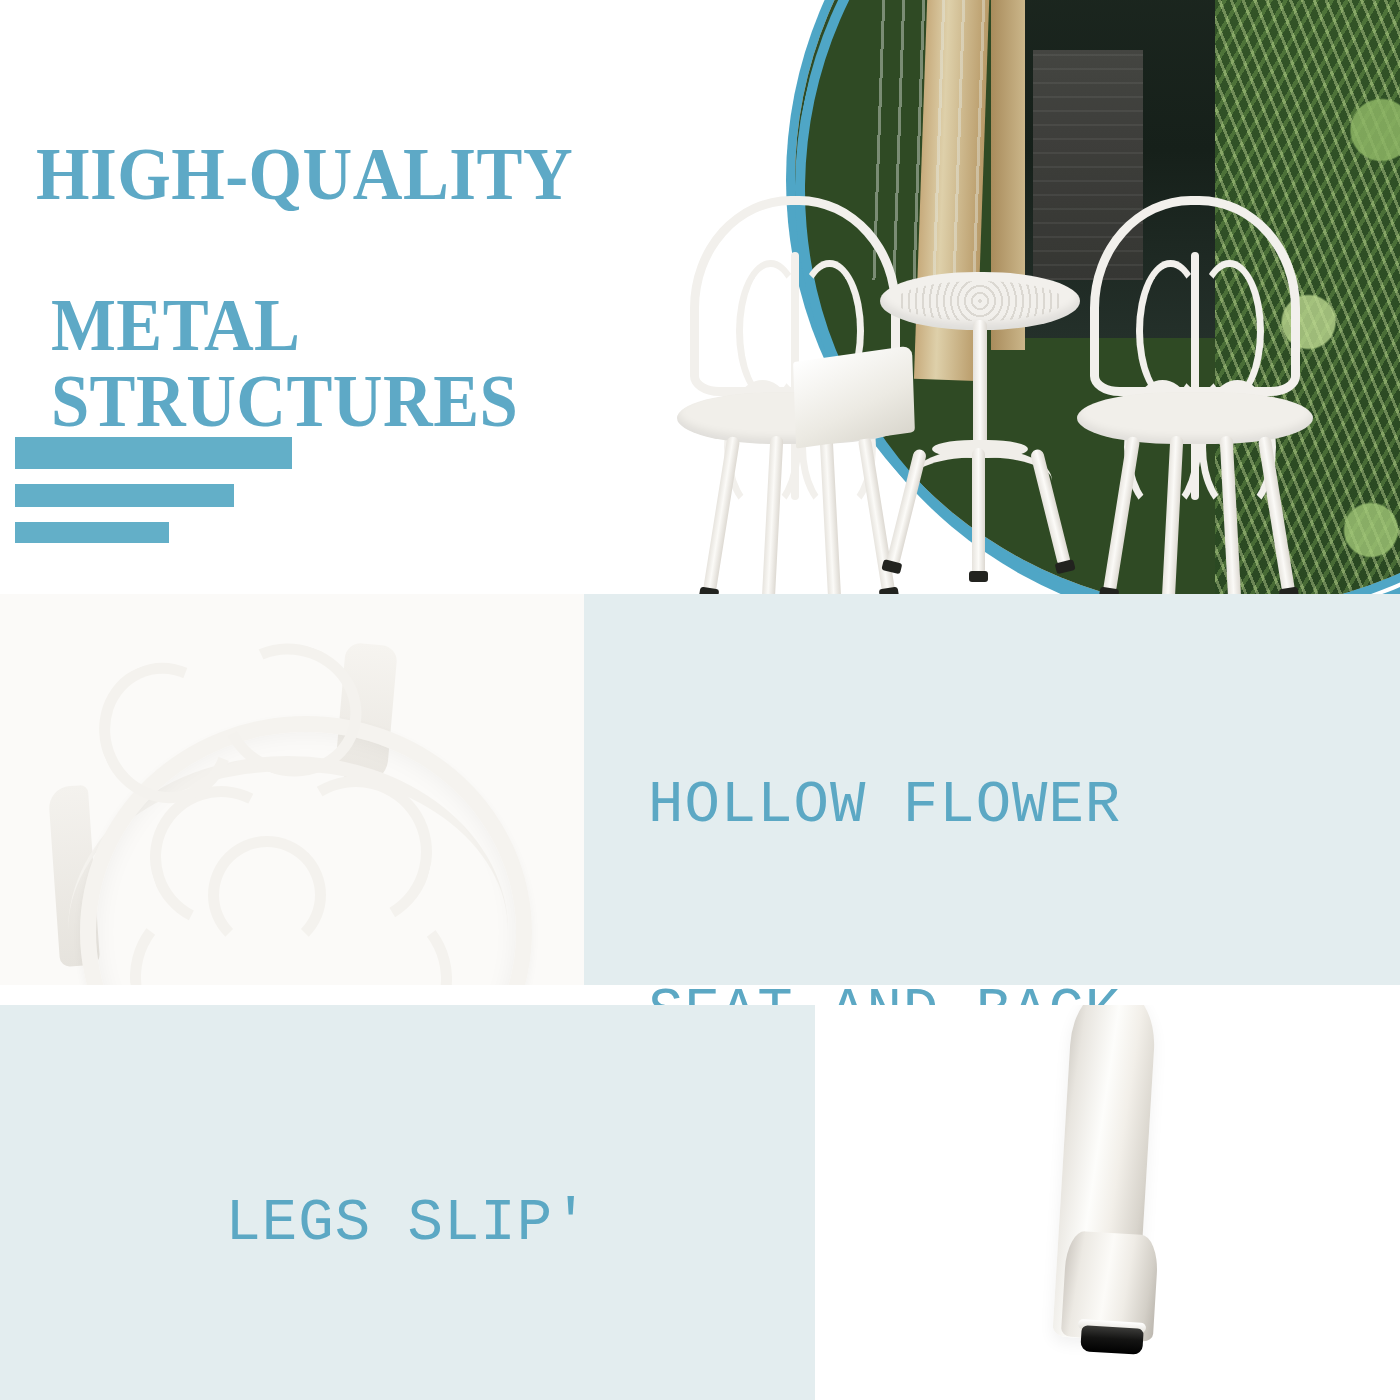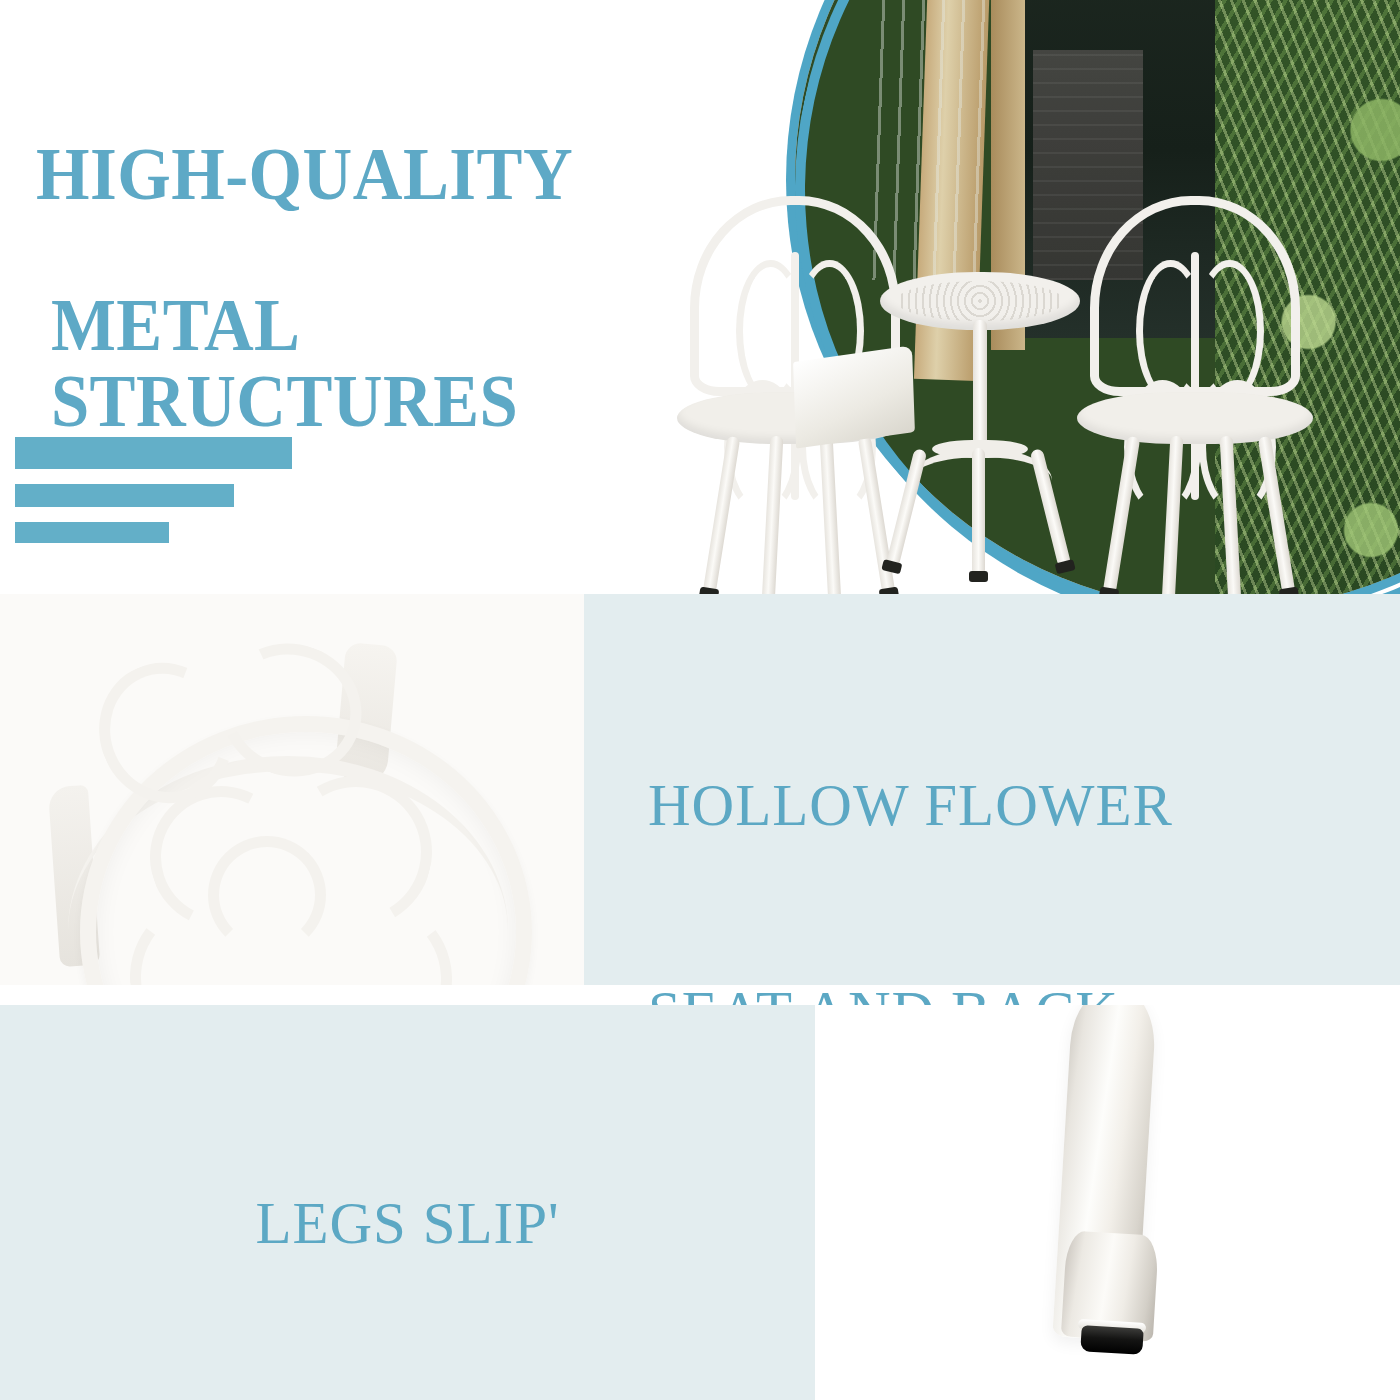--- a/index.html
+++ b/index.html
@@ -282,21 +282,21 @@
   }
 
   #panel-hollow {
     position: absolute; left: 584px; top: 0;
     width: 816px; height: 391px;
     background: #E3EDEF;
   }
   .panel-text {
     position: absolute;
     color: #5CA8C4;
-    font-family: Liberation Serif, serif;
+    font-family: Liberation Mono, monospace;
     font-weight: normal;
     font-size: 59px;
     line-height: 1.17;
     letter-spacing: 1px;
     white-space: pre-line;
   }
   #panel-hollow .panel-text { left: 64px; top: 108px; }
 
   
   #section-bottom {

